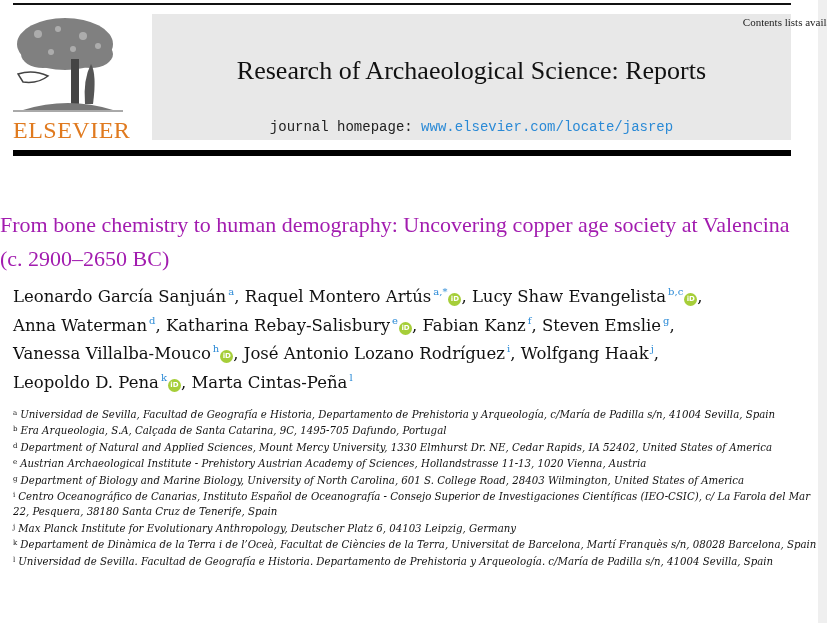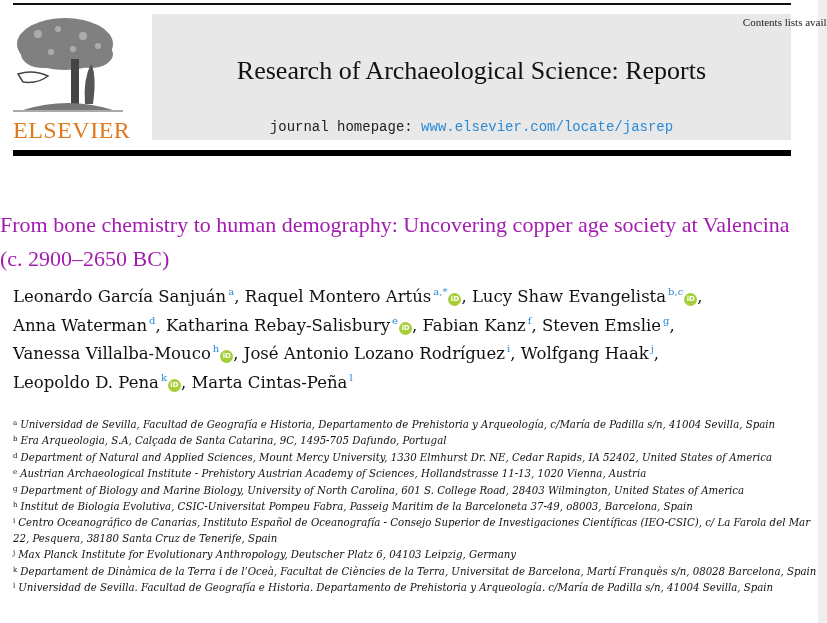--- a/index.html
+++ b/index.html
@@ -12,21 +12,21 @@
   .header-gray { position:absolute; left:152px; top:14px; width:639px; height:126px; background:#e8e8e8; }
   .contents-line { position:absolute; left:0; width:768px; top:2px; text-align:right; font-family:"Liberation Serif", serif; font-size:11px; color:#222; }
   .link { color:#2b8ad6; }
   .journal-title { position:absolute; left:0; width:639px; top:42px; text-align:center; font-family:"Liberation Serif", serif; font-size:26px; color:#111; }
   .homepage-line { position:absolute; left:0; width:639px; top:105px; text-align:center; font-family:Liberation Mono, monospace; font-size:14px; color:#222; }
   .bottom-rule { position:absolute; left:13px; top:150px; width:778px; height:6px; background:#000; }
   .article-title { position:absolute; left:0; top:208px; width:800px; font-family:"Liberation Serif", serif; font-size:22px; line-height:34px; color:#a21caf; }
   .authors { position:absolute; left:13px; top:280px; width:800px; font-family:"DejaVu Serif", serif; font-size:16.5px; line-height:23.5px; color:#111; }
   .sup { color:#2b8ad6; font-size:10px; vertical-align:7px; margin-left:2px; }
   .orcid { display:inline-block; width:13px; height:13px; border-radius:50%; background:#a6ce39; color:#fff; font-family:"DejaVu Sans", sans-serif; font-size:7px; line-height:13px; text-align:center; vertical-align:1px; margin-left:1px; font-weight:bold; }
-  .affiliations { position:absolute; left:13px; top:406px; width:800px; font-family:"DejaVu Serif", serif; font-style:italic; font-size:10.2px; line-height:15.4px; color:#111;margin-top:10px; }
+  .affiliations { position:absolute; left:13px; top:406px; width:800px; font-family:"DejaVu Serif", serif; font-style:italic; font-size:10.2px; line-height:15.4px; color:#111; }
   .aff { white-space:nowrap; }
   .aff-wrap { white-space:normal; }
   .aff .lab { font-style:normal; font-size:7px; vertical-align:3px; margin-right:3px; }
 </style>
 </head>
 <body>
 
 <div class="scroll-strip"></div>
 <div class="top-rule"></div>
 
@@ -82,18 +82,17 @@
   <span><span>Leopoldo D. Pena</span><sup class="sup">k</sup><span class="orcid">iD</span></span>,
   <span><span>Marta Cintas-Peña</span><sup class="sup">l</sup></span>
 </div>
 
 <div class="affiliations">
   <div class="aff"><span class="lab">a</span><span>Universidad de Sevilla, Facultad de Geografía e Historia, Departamento de Prehistoria y Arqueología, c/María de Padilla s/n, 41004 Sevilla, Spain</span></div>
   <div class="aff"><span class="lab">b</span><span>Era Arqueologia, S.A, Calçada de Santa Catarina, 9C, 1495-705 Dafundo, Portugal</span></div>
   <div class="aff"><span class="lab">d</span><span>Department of Natural and Applied Sciences, Mount Mercy University, 1330 Elmhurst Dr. NE, Cedar Rapids, IA 52402, United States of America</span></div>
   <div class="aff"><span class="lab">e</span><span>Austrian Archaeological Institute - Prehistory Austrian Academy of Sciences, Hollandstrasse 11-13, 1020 Vienna, Austria</span></div>
   <div class="aff"><span class="lab">g</span><span>Department of Biology and Marine Biology, University of North Carolina, 601 S. College Road, 28403 Wilmington, United States of America</span></div>
-  <div class="aff"><span class="lab">h</span><span>Institut de Biologia Evolutiva, CSIC-Universitat Pompeu Fabra, Passeig Maritim de la Barceloneta 37-49, o8003, Barcelona, Spain</span></div>
   <div class="aff aff-wrap"><span class="lab">i</span><span>Centro Oceanográfico de Canarias, Instituto Español de Oceanografía - Consejo Superior de Investigaciones Científicas (IEO-CSIC), c/ La Farola del Mar 22, Pesquera, 38180 Santa Cruz de Tenerife, Spain</span></div>
   <div class="aff"><span class="lab">j</span><span>Max Planck Institute for Evolutionary Anthropology, Deutscher Platz 6, 04103 Leipzig, Germany</span></div>
   <div class="aff"><span class="lab">k</span><span>Departament de Dinàmica de la Terra i de l’Oceà, Facultat de Ciències de la Terra, Universitat de Barcelona, Martí Franquès s/n, 08028 Barcelona, Spain</span></div>
   <div class="aff"><span class="lab">l</span><span>Universidad de Sevilla. Facultad de Geografía e Historia. Departamento de Prehistoria y Arqueología. c/María de Padilla s/n, 41004 Sevilla, Spain</span></div>
 </div>
 
 </body></html>

